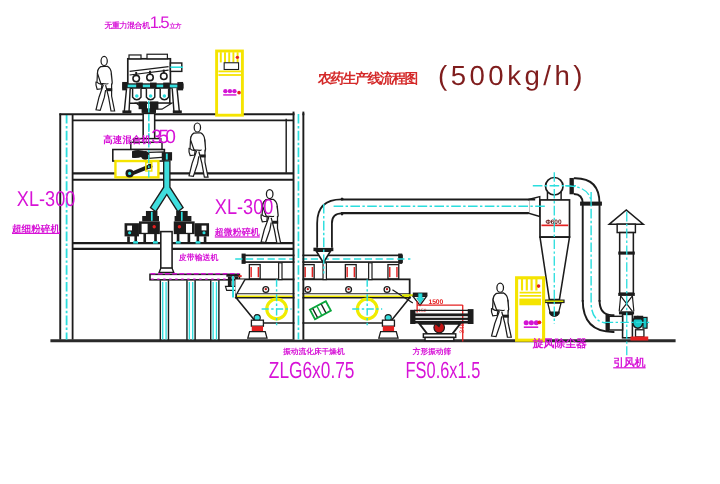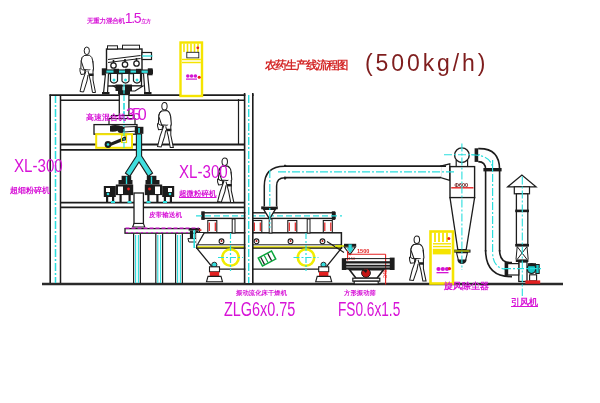--- a/index.html
+++ b/index.html
@@ -489,21 +489,21 @@
 <line x1="278" y1="171.8" x2="455" y2="171.8" stroke="#2adede" stroke-width="1.2" stroke-dasharray="8 2 2 2"></line>
 </g>
 </svg>
 
 <div class="lbl" style="left:87px;top:11.5px;font-size:6.6px;font-weight:bold;line-height:13px;letter-spacing:-0.3px;">无重力混合机<span style="font-size:14px;font-weight:normal;letter-spacing:-1.4px;text-align:center;">1.5</span><span style="font-size:5.2px;letter-spacing:-0.3px;"> 立方</span></div>
 
 <div class="lbl" style="left:52px;top:107.5px;font-size:8px;font-weight:bold;line-height:14px;margin-left:34px;">高速混合机<span style="font-size:16px;font-weight:normal;letter-spacing:-3px;">350</span></div>
 
 <div class="lbl" style="left:13.5px;top:156px;font-size:18px;letter-spacing:0px;transform:scaleX(0.84);transform-origin:0 0;">XL-300</div>
 
-<div class="lbl" style="left:10px;top:184.5px;font-size:8px;font-weight:bold;">超细粉碎机</div>
+<div class="lbl" style="left:10px;top:184.5px;font-size:8px;font-weight:bold;text-decoration:underline;">超细粉碎机</div>
 
 <div class="lbl" style="left:178.5px;top:162px;font-size:18px;letter-spacing:0px;transform:scaleX(0.84);transform-origin:0 0;">XL-300</div>
 
 <div class="lbl" style="left:179px;top:188.5px;font-size:7.5px;font-weight:bold;text-decoration:underline;">超微粉碎机</div>
 
 <div class="lbl" style="left:149px;top:210.5px;font-size:6.6px;font-weight:bold;">皮带输送机</div>
 
 <div class="lbl" style="left:236px;top:288.5px;font-size:6.4px;font-weight:bold;">振动流化床干燥机</div>
 
 <div class="lbl" style="left:224px;top:298px;font-size:19.5px;transform:scaleX(0.74);transform-origin:0 0;">ZLG6x0.75</div>

